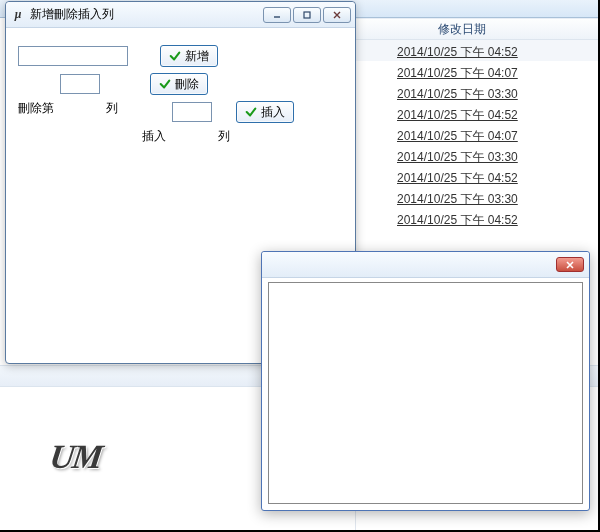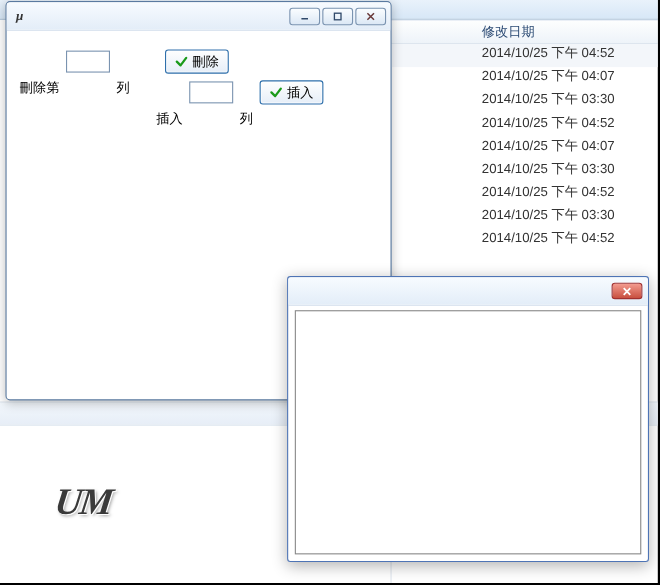--- a/index.html
+++ b/index.html
@@ -46,22 +46,23 @@
   
   .date-list {
     position: absolute;
     left: 355px; top: 40px; right: 0;
     font-size: 12px;
     color: #333;
   }
   .date-list .row {
     height: 21px;
     display: flex;
-    align-items: flex-start;
-    padding-left: 83px;
+    align-items: flex-end;
+    padding-left: 42px;
+    text-decoration: underline;
   }
   .date-list .row.first {
     background: #f3f6fa;
   }
 
   
   .dlg1 {
     position: absolute;
     left: 5px; top: 1px;
     width: 351px; height: 363px;
@@ -250,40 +251,51 @@
   <div class="row">
       <span>2014/10/25 下午 04:52</span>
     </div>
 </div>
 
 <div class="bg-strip"></div>
 
 <div class="dlg1">
   <div class="titlebar">
     <div class="app-ico">μ</div>
+    <span class="title">新增刪除插入列</span>
     <div class="spacer"></div>
     <div class="winbtn">
       <svg viewBox="0 0 10 10">
           <line x1="2" y1="7" x2="8" y2="7" stroke="#30496a" stroke-width="1.4"></line>
         </svg>
     </div>
     <div class="winbtn">
       <svg viewBox="0 0 10 10">
           <rect x="2" y="2" width="6" height="6" fill="none" stroke="#30496a" stroke-width="1.2"></rect>
         </svg>
     </div>
     <div class="winbtn close-x">
       <svg viewBox="0 0 10 10">
           <path d="M2 2 L8 8 M8 2 L2 8" stroke="#6a3a3a" stroke-width="1.4"></path>
         </svg>
     </div>
   </div>
 
   <div class="body">
 
+    <div class="row-line">
+      <input class="text-in w110" style="">
+      <div style="width:20px"></div>
+      <div class="tool-btn">
+        <svg class="check" viewBox="0 0 14 14">
+            <path d="M2 7 L6 11 L12 3"></path>
+          </svg>
+        <span>新增</span>
+      </div>
+    </div>
 
     <div class="row-line">
       <span class="lbl">刪除第</span>
       <input class="text-in w40" style="">
       <span class="lbl">列</span>
       <div style="width:20px"></div>
       <div class="tool-btn">
         <svg class="check" viewBox="0 0 14 14">
             <path d="M2 7 L6 11 L12 3"></path>
           </svg>

